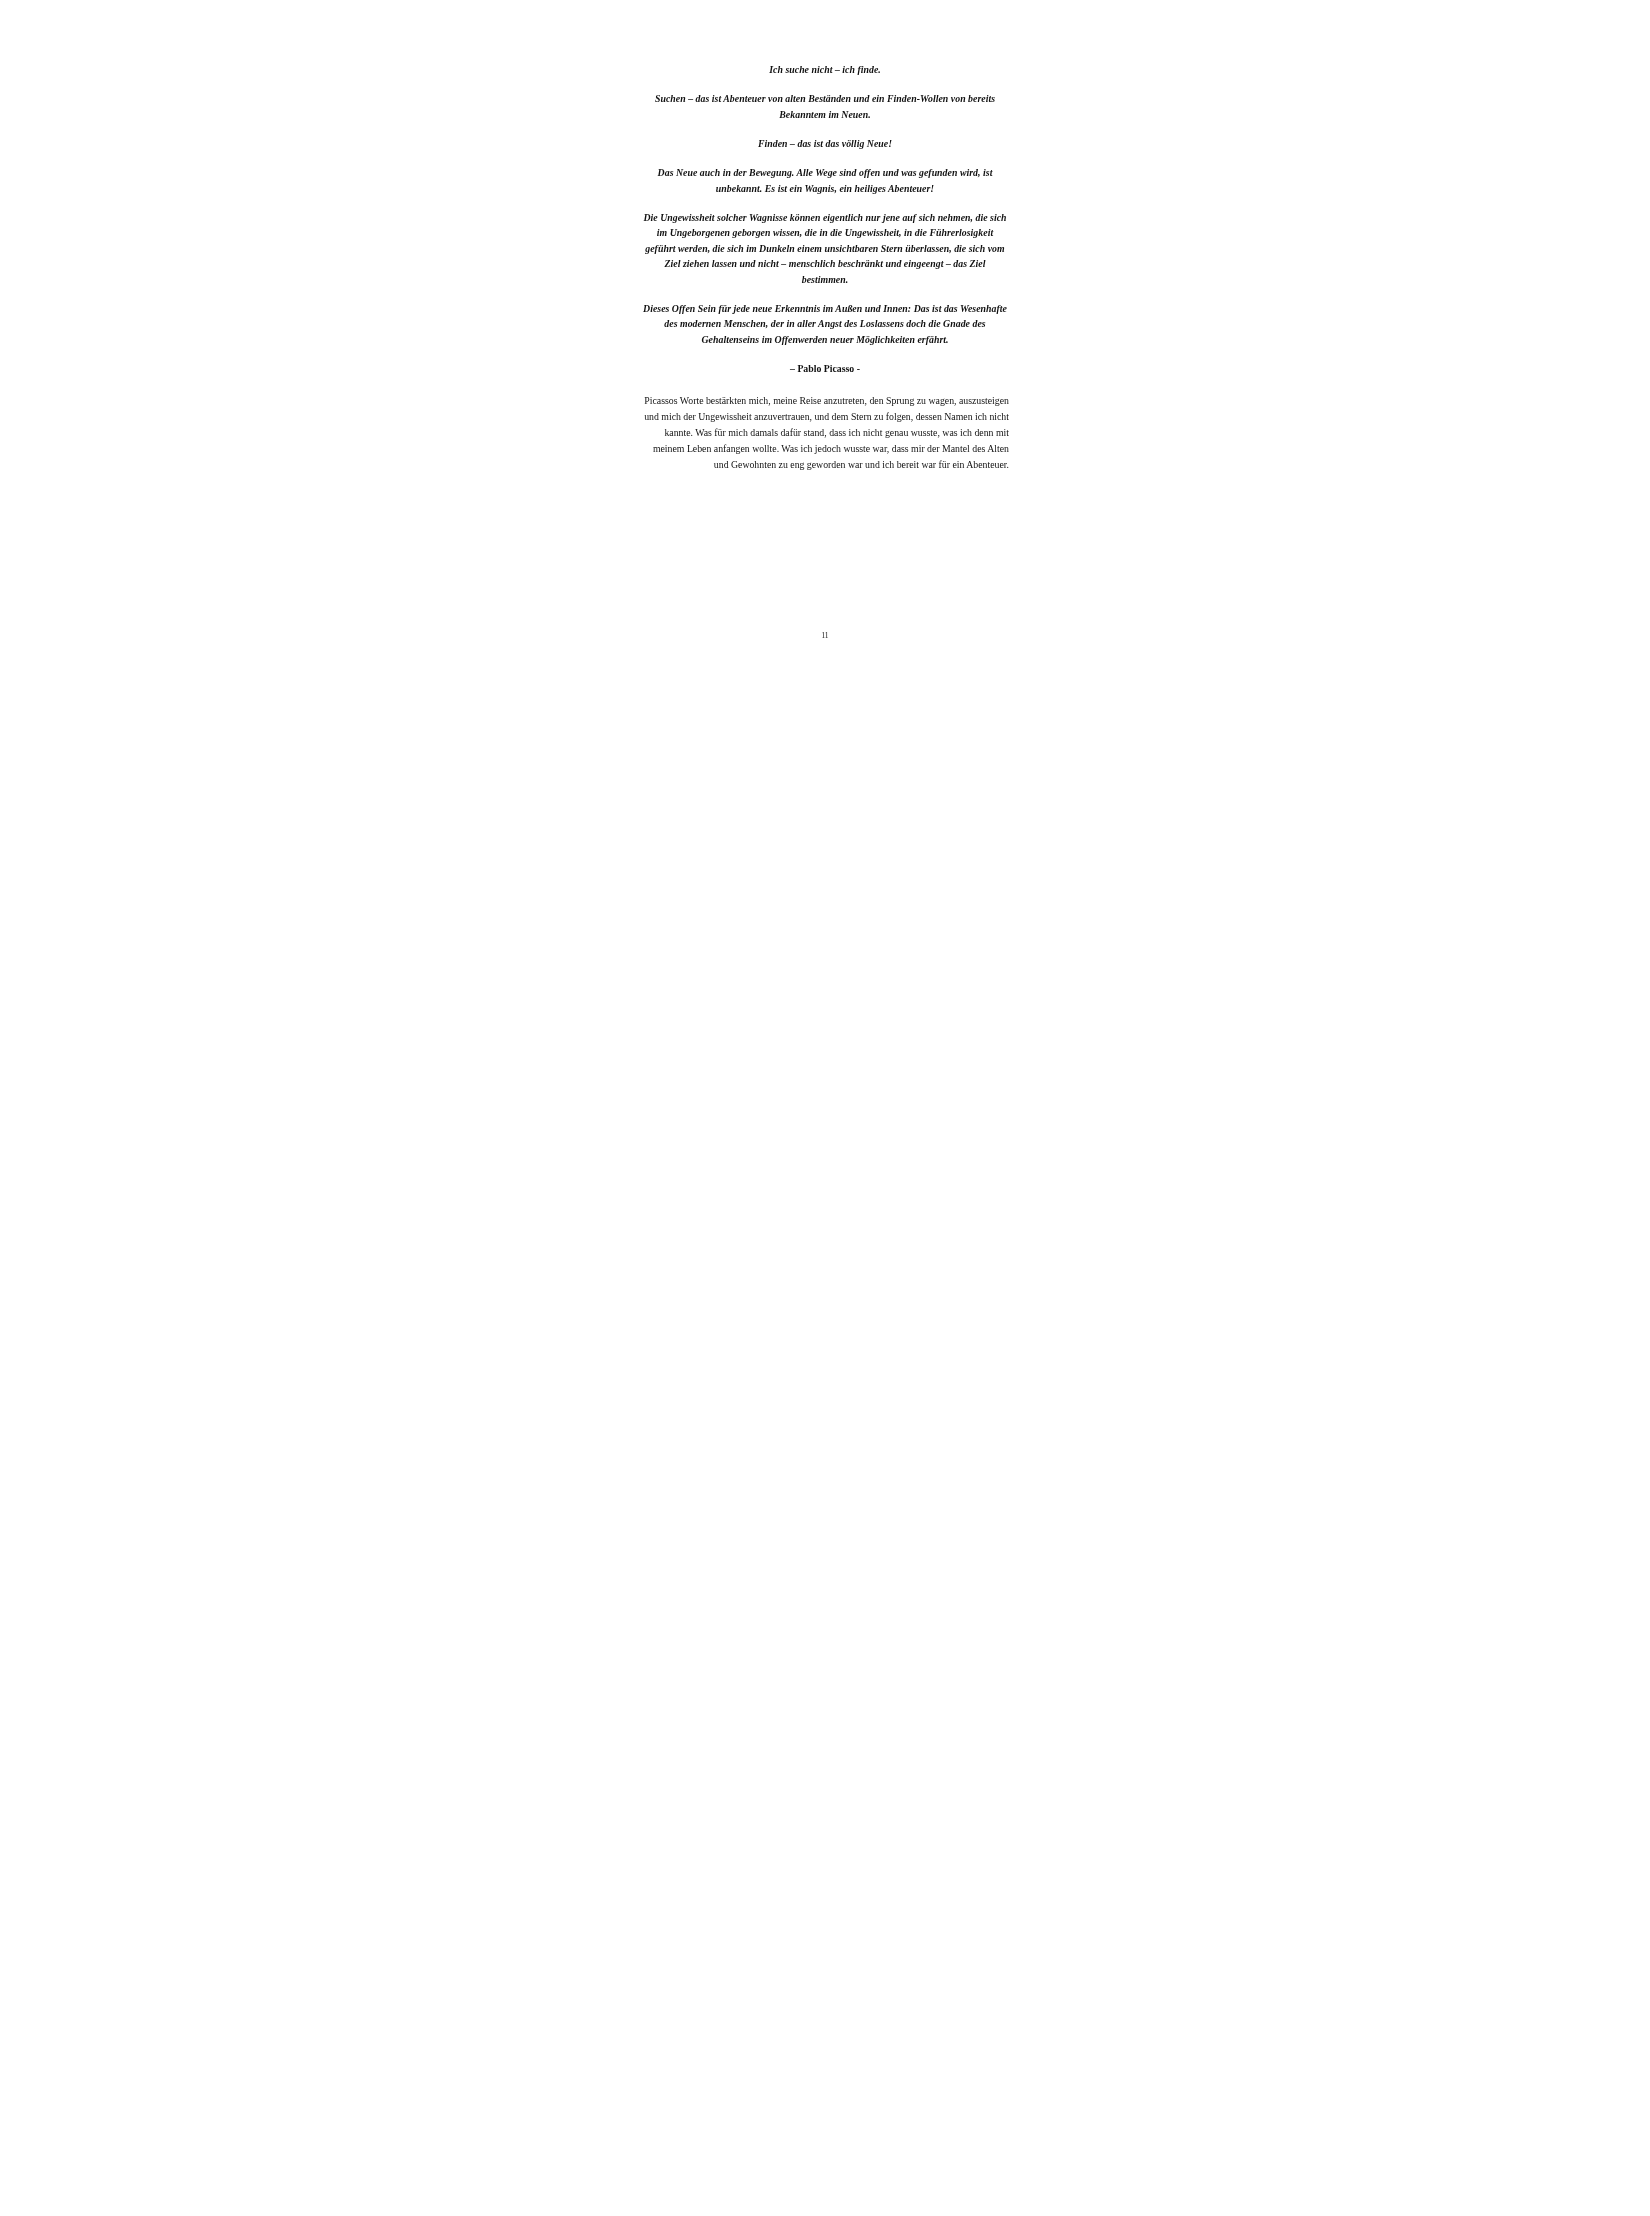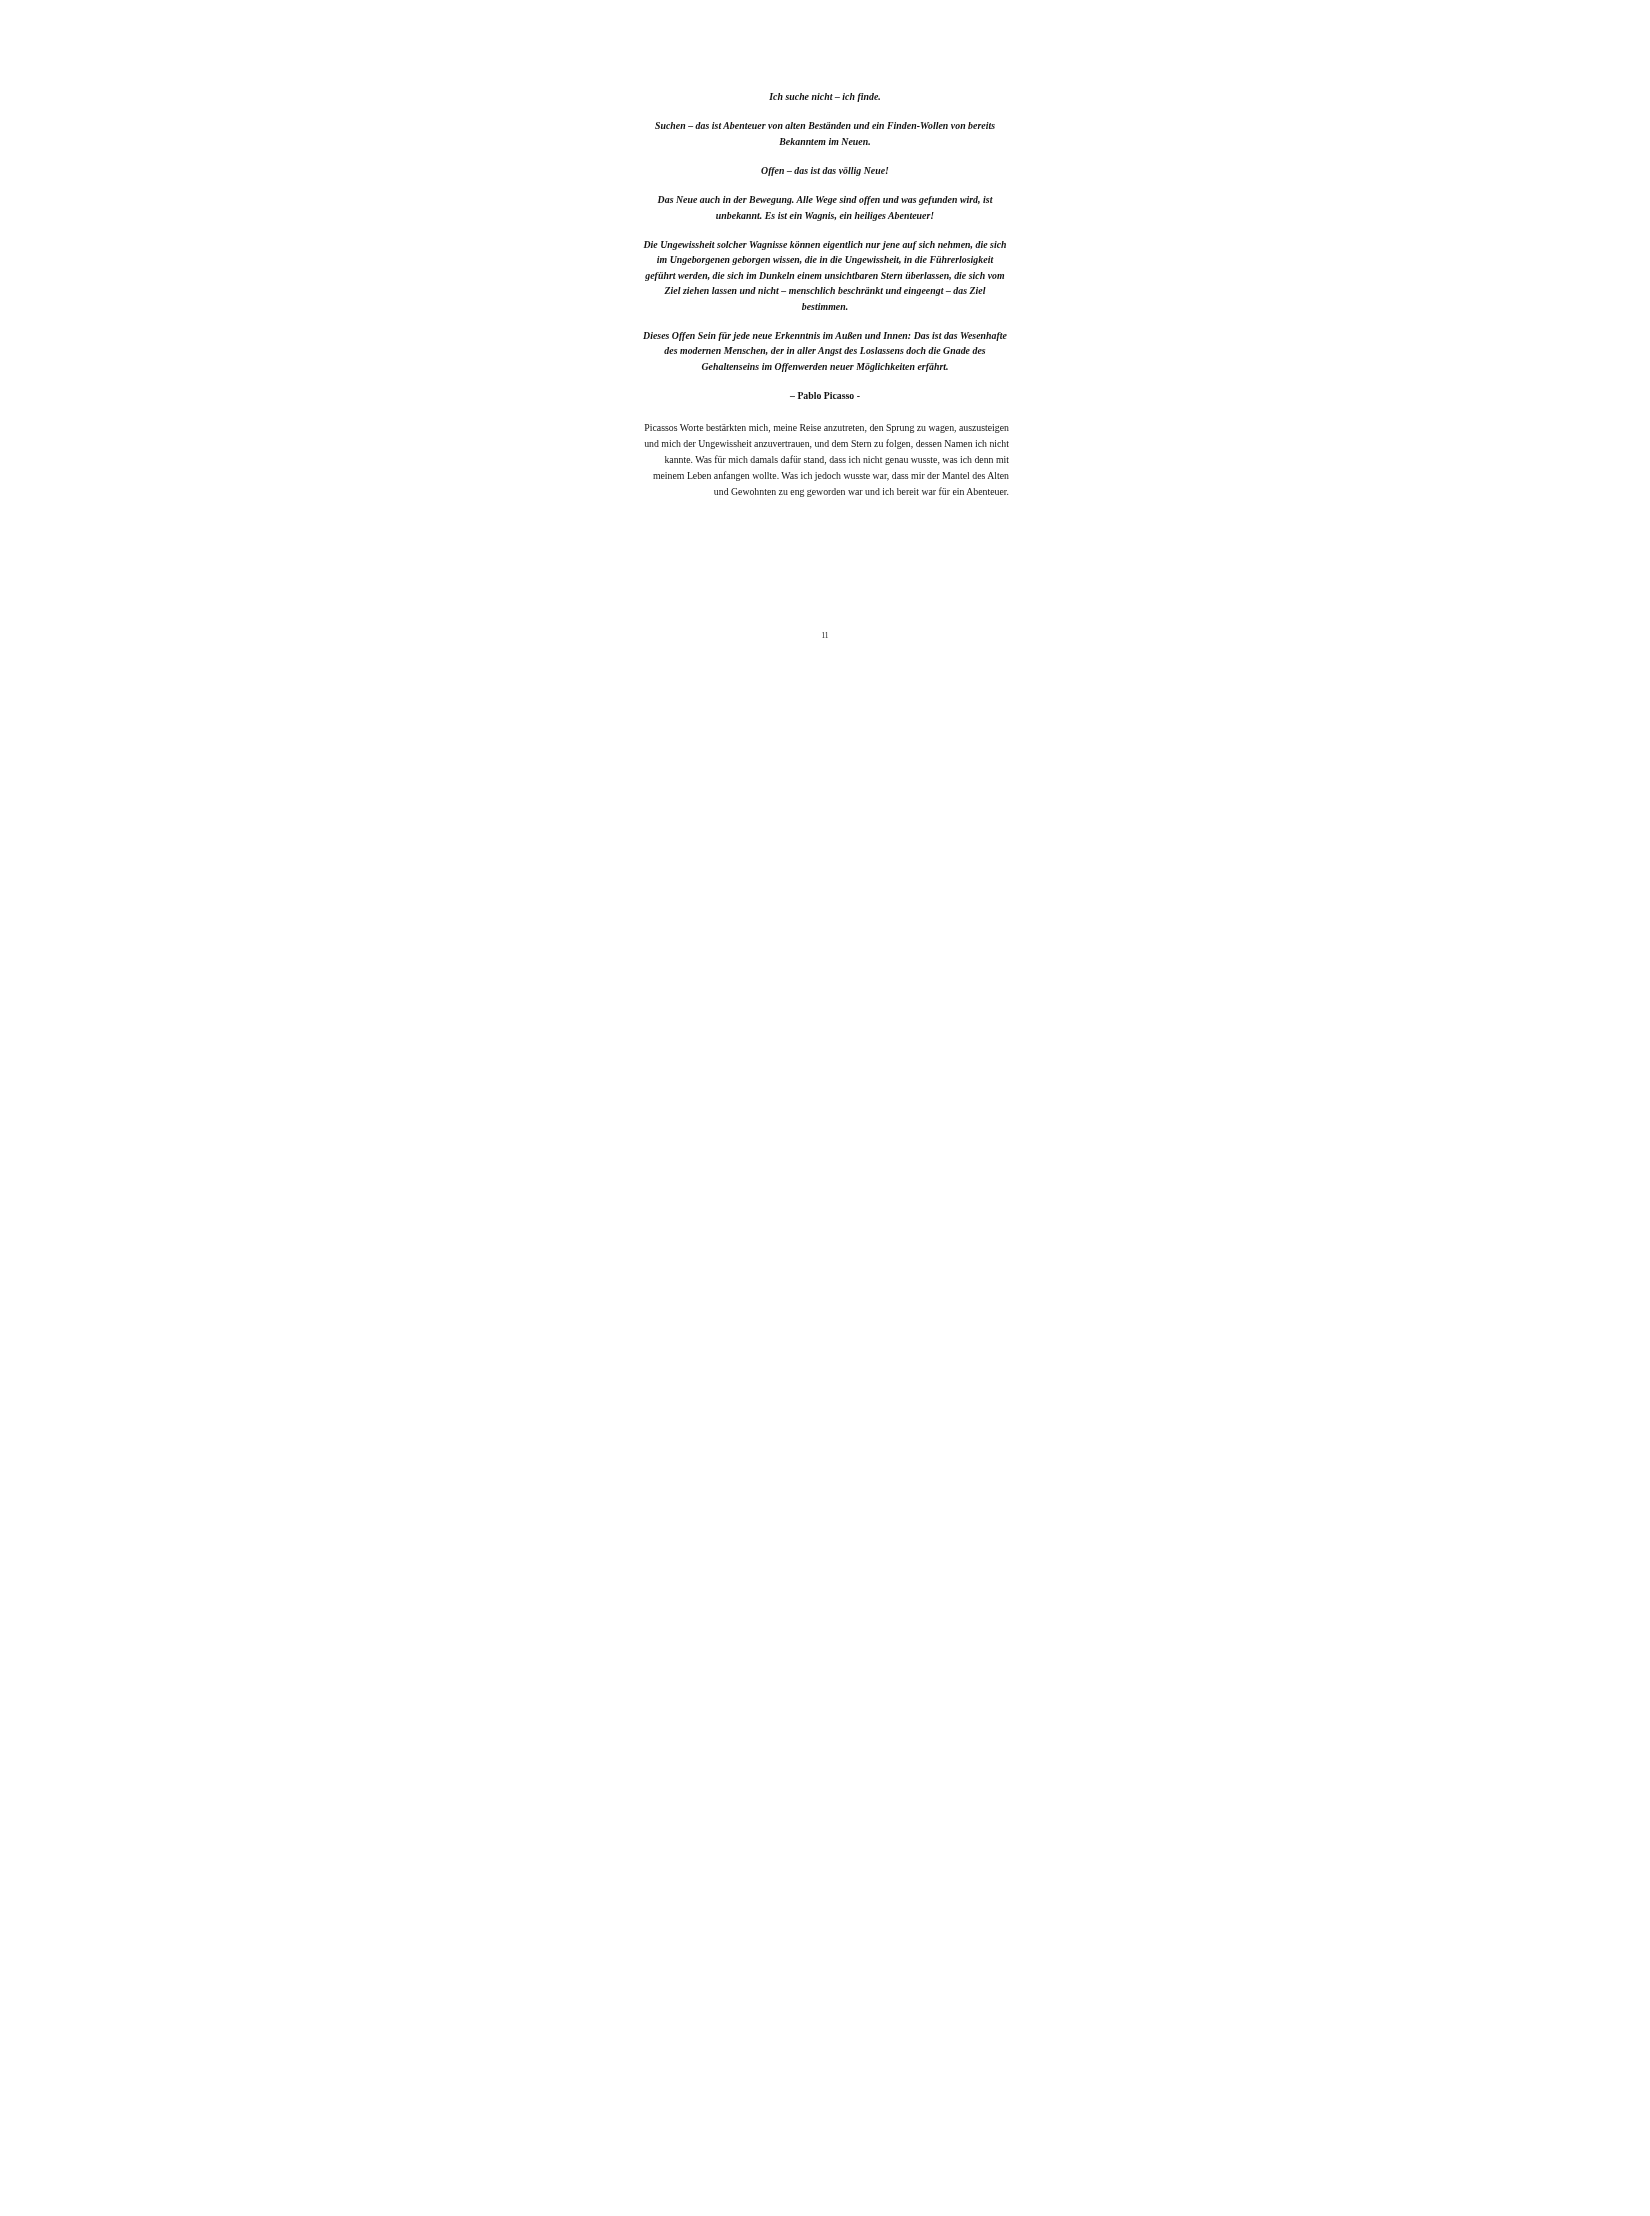--- a/index.html
+++ b/index.html
@@ -13,21 +13,21 @@
     height: 692px;
     margin: 0 auto;
     background: #ffffff;
     color: #111111;
     font-family: "Liberation Serif", "DejaVu Serif", serif;
     overflow: hidden;
   }
   .content {
     width: 368px;
     margin: 0 auto;
-    padding-top: 89px;
+    padding-top: 62px;
     text-align: center;
   }
   .quote-paragraph {
     font-style: italic;
     font-weight: bold;
     font-size: 9.8px;
     line-height: 15.5px;
     margin: 0 0 13.7px 0;
     letter-spacing: 0.04px;
   }
@@ -57,21 +57,21 @@
 </style>
 </head>
 <body>
 
 <div class="page">
   <div class="content">
 
     <div class="quote-block">
       <p class="quote-paragraph">Ich suche nicht – ich finde.</p>
       <p class="quote-paragraph">Suchen – das ist Abenteuer von alten Beständen und ein Finden-Wollen von bereits Bekanntem im Neuen.</p>
-      <p class="quote-paragraph">Offen – das ist das völlig Neue!</p>
+      <p class="quote-paragraph">Finden – das ist das völlig Neue!</p>
       <p class="quote-paragraph">Das Neue auch in der Bewegung. Alle Wege sind offen und was gefunden wird, ist unbekannt. Es ist ein Wagnis, ein heiliges Abenteuer!</p>
       <p class="quote-paragraph">Die Ungewissheit solcher Wagnisse können eigentlich nur jene auf sich nehmen, die sich im Ungeborgenen geborgen wissen, die in die Ungewissheit, in die Führerlosigkeit geführt werden, die sich im Dunkeln einem unsichtbaren Stern überlassen, die sich vom Ziel ziehen lassen und nicht – menschlich beschränkt und eingeengt – das Ziel bestimmen.</p>
       <p class="quote-paragraph">Dieses Offen Sein für jede neue Erkenntnis im Außen und Innen: Das ist das Wesenhafte des modernen Menschen, der in aller Angst des Loslassens doch die Gnade des Gehaltenseins im Offenwerden neuer Möglichkeiten erfährt.</p>
       <p class="attribution">– Pablo Picasso -</p>
     </div>
 
     <p class="body-paragraph">Picassos Worte bestärkten mich, meine Reise anzutreten, den Sprung zu wagen, auszusteigen und mich der Ungewissheit anzuvertrauen, und dem Stern zu folgen, dessen Namen ich nicht kannte. Was für mich damals dafür stand, dass ich nicht genau wusste, was ich denn mit meinem Leben anfangen wollte. Was ich jedoch wusste war, dass mir der Mantel des Alten und Gewohnten zu eng geworden war und ich bereit war für ein Abenteuer.</p>
 
   </div>
 

